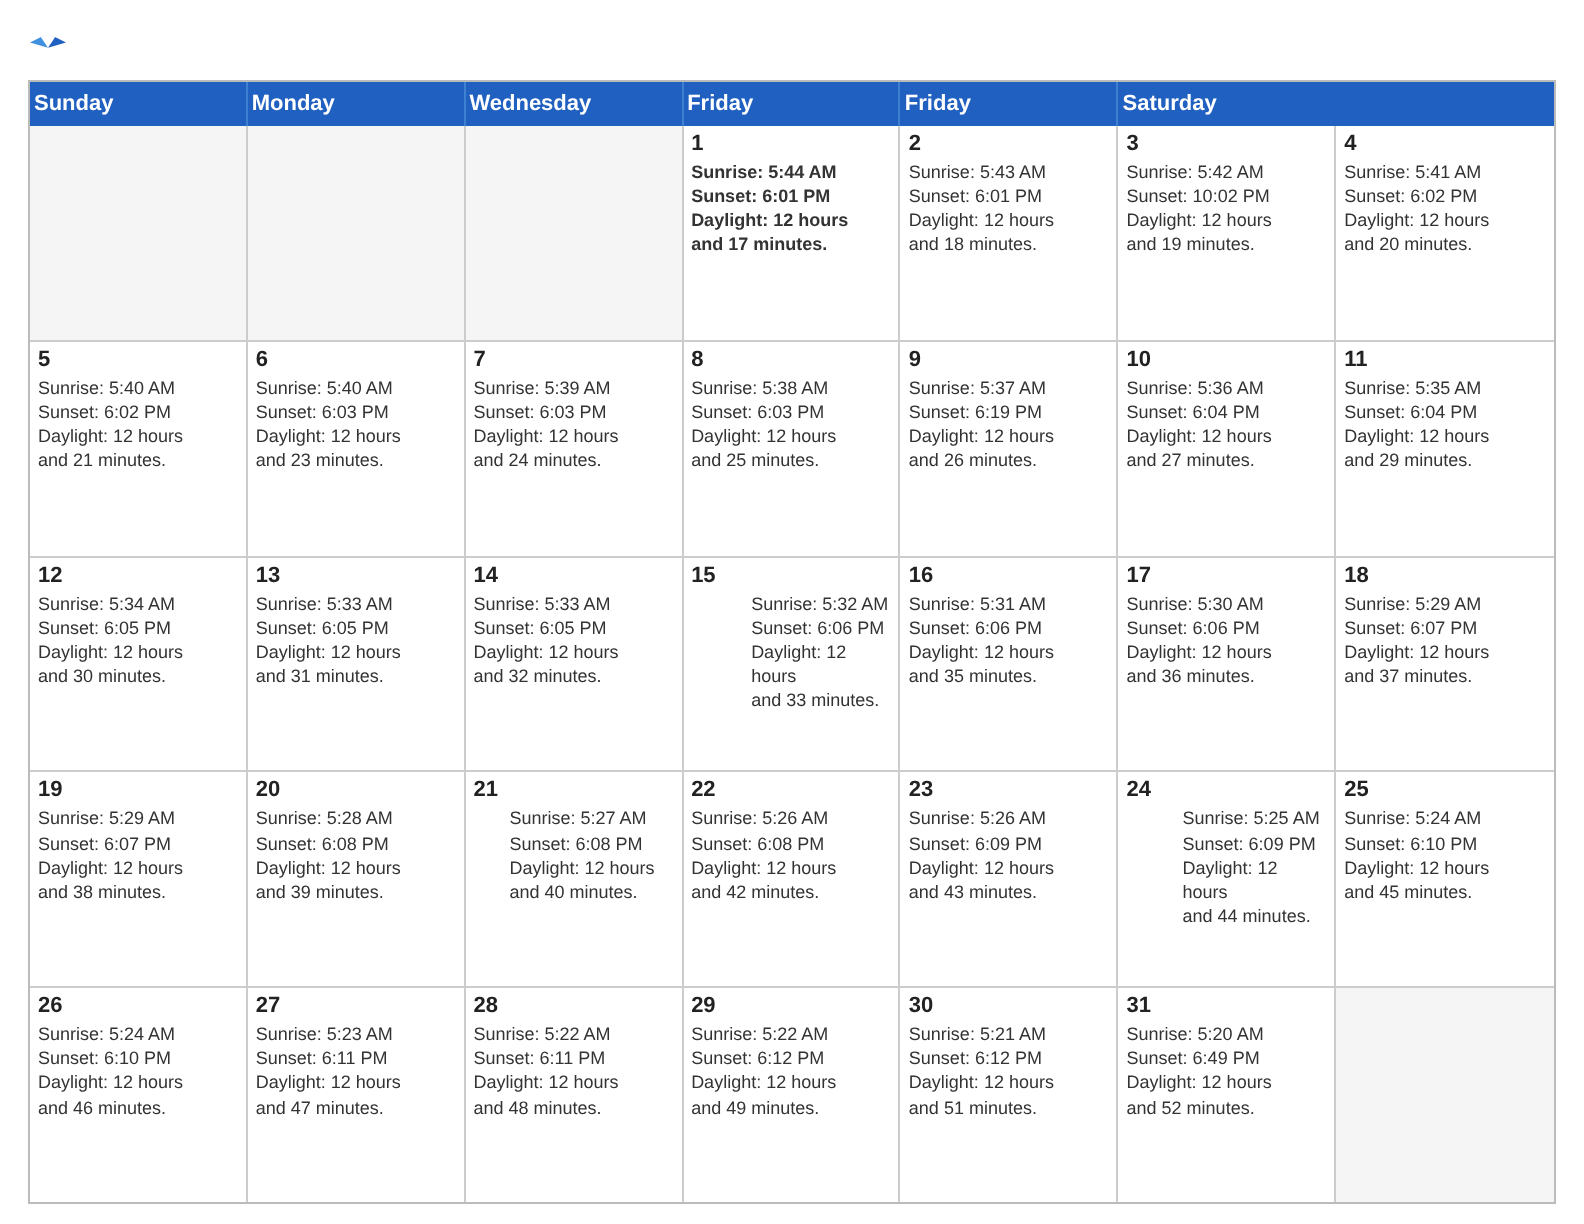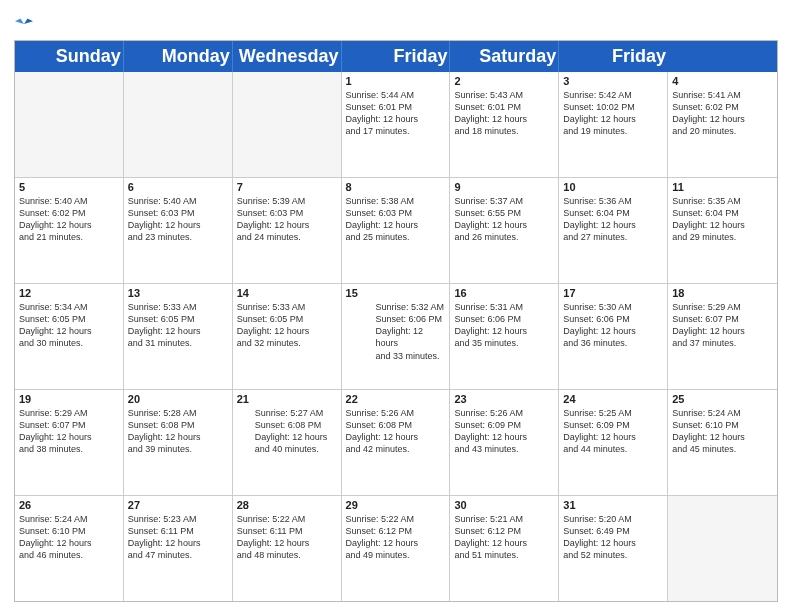--- a/index.html
+++ b/index.html
@@ -54,23 +54,23 @@
       flex-direction: column;
       border: 1px solid #bbb;
     }
     .cal-header-row {
       display: grid;
       grid-template-columns: repeat(7, 1fr);
       background: #2060c0;
     }
     .cal-header-cell {
       color: #fff;
-      font-size: 18px;
+      font-size: 11px;
       font-weight: bold;
-      text-align: right;
+      text-align: left;
       padding: 5px 2px;
       border-right: 1px solid #4080d0;
     }
     .cal-header-cell:last-child { border-right: none; }
     .cal-body {
       flex: 1;
       display: flex;
       flex-direction: column;
     }
     .cal-row {
@@ -125,31 +125,31 @@
       <div class="subtitle"></div>
     </div>
   </div>
 
   <div class="calendar">
     <div class="cal-header-row">
     <div class="cal-header-cell">Sunday</div>
         <div class="cal-header-cell">Monday</div>
         <div class="cal-header-cell">Wednesday</div>
         <div class="cal-header-cell">Friday</div>
+        <div class="cal-header-cell">Friday</div>
         <div class="cal-header-cell">Saturday</div>
-        <div class="cal-header-cell">Friday</div>
       </div>
     <div class="cal-body">
     <div class="cal-row">
           <div class="cal-cell empty"></div>
           <div class="cal-cell empty"></div>
           <div class="cal-cell empty"></div>
           <div class="cal-cell">
             <div class="day-number">1</div>
-            <div class="cell-info" style="white-space: pre-line;">Sunrise: 5:44 AM
+            <div class="cell-info" style="white-space: pre-line; font-weight: bold;">Sunrise: 5:44 AM
 Sunset: 6:01 PM
 Daylight: 12 hours
 and 17 minutes.</div>
           </div>
           <div class="cal-cell">
             <div class="day-number">2</div>
             <div class="cell-info" style="white-space: pre-line;">Sunrise: 5:43 AM
 Sunset: 6:01 PM
 Daylight: 12 hours
 and 18 minutes.</div>
@@ -194,21 +194,21 @@
           <div class="cal-cell">
             <div class="day-number">8</div>
             <div class="cell-info" style="white-space: pre-line;">Sunrise: 5:38 AM
 Sunset: 6:03 PM
 Daylight: 12 hours
 and 25 minutes.</div>
           </div>
           <div class="cal-cell">
             <div class="day-number">9</div>
             <div class="cell-info" style="white-space: pre-line;">Sunrise: 5:37 AM
-Sunset: 6:55 PM
+Sunset: 6:19 PM
 Daylight: 12 hours
 and 26 minutes.</div>
           </div>
           <div class="cal-cell">
             <div class="day-number">10</div>
             <div class="cell-info" style="white-space: pre-line;">Sunrise: 5:36 AM
 Sunset: 6:04 PM
 Daylight: 12 hours
 and 27 minutes.</div>
           </div>
@@ -302,21 +302,21 @@
           </div>
           <div class="cal-cell">
             <div class="day-number">23</div>
             <div class="cell-info" style="white-space: pre-line;">Sunrise: 5:26 AM
 Sunset: 6:09 PM
 Daylight: 12 hours
 and 43 minutes.</div>
           </div>
           <div class="cal-cell">
             <div class="day-number">24</div>
-            <div class="cell-info" style="white-space: pre-line;">Sunrise: 5:25 AM
+            <div class="cell-info" style="white-space: pre-line; margin-left: 28px;">Sunrise: 5:25 AM
 Sunset: 6:09 PM
 Daylight: 12 hours
 and 44 minutes.</div>
           </div>
           <div class="cal-cell">
             <div class="day-number">25</div>
             <div class="cell-info" style="white-space: pre-line;">Sunrise: 5:24 AM
 Sunset: 6:10 PM
 Daylight: 12 hours
 and 45 minutes.</div>

